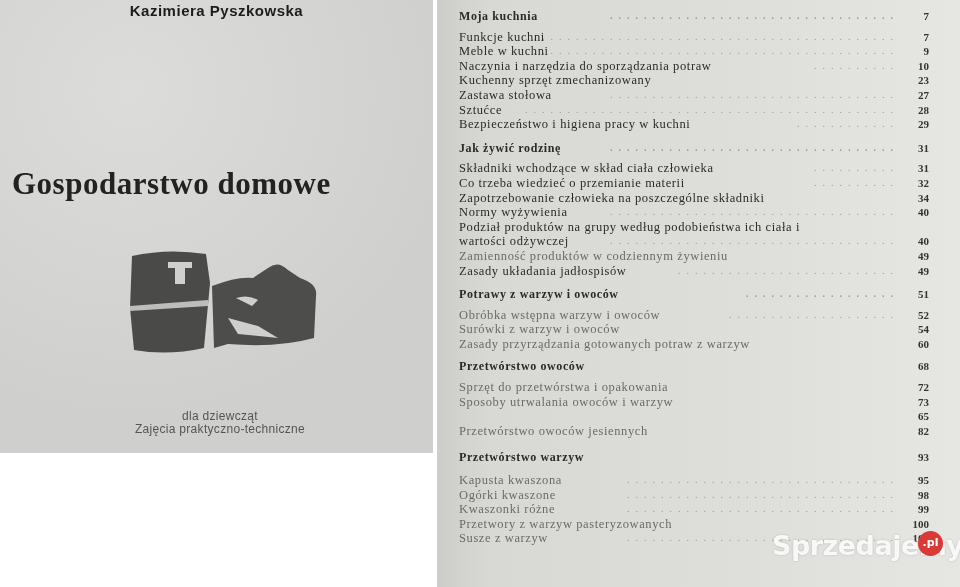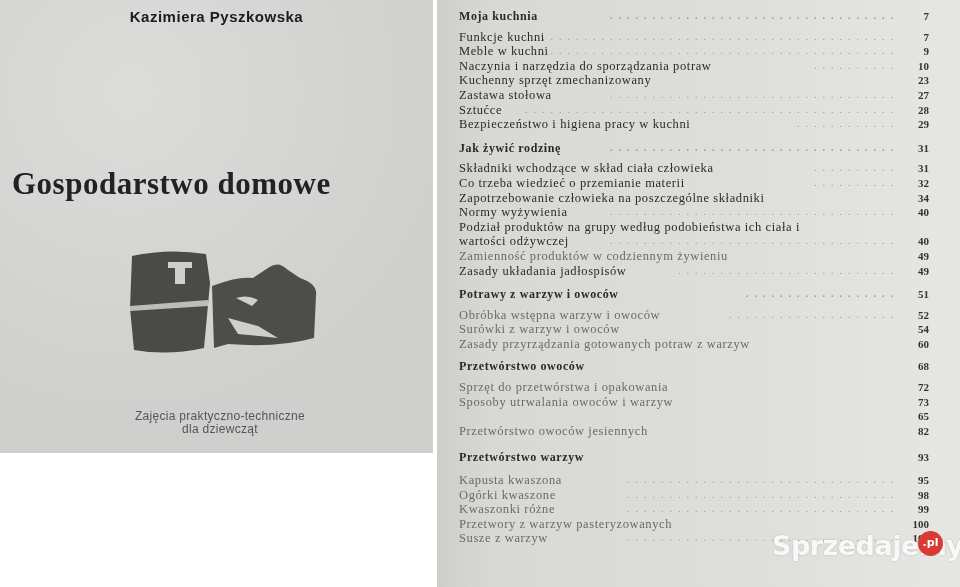--- a/index.html
+++ b/index.html
@@ -3,21 +3,21 @@
 <meta charset="utf-8">
 <style>
   html, body { margin:0; padding:0; }
   body { width:960px; height:587px; background:#ffffff; position:relative; overflow:hidden; }
   .left-page {
     position:absolute; left:0; top:0; width:433px; height:453px;
     background:#d4d4d2;
     background-image: radial-gradient(circle at 30% 20%, #dcdcda 0%, #cfcfcd 70%);
   }
   .author {
-    position:absolute; left:0; width:433px; top:8px; text-align:center;
+    position:absolute; left:0; width:433px; top:2px; text-align:center;
     font-family:"Liberation Sans", sans-serif; font-weight:bold; font-size:15px;
     color:#1c1c1c; letter-spacing:0.5px;
   }
   .title {
     position:absolute; left:12px; top:166px; width:400px;
     font-family:"Liberation Serif", serif; font-weight:bold; font-size:31px;
     color:#222; letter-spacing:0.5px; white-space:nowrap;
   }
   .pots { position:absolute; left:128px; top:248px; width:200px; height:110px; }
   .subtitle {
@@ -63,22 +63,22 @@
   <svg class="pots" viewBox="0 0 200 110">
     <path d="M4 8 Q40 0 78 6 L82 35 L76 100 Q40 108 6 102 L2 60 Z" fill="#4a4a48"></path>
     <rect x="40" y="14" width="24" height="6" fill="#cfcfcd"></rect>
     <rect x="47" y="20" width="10" height="16" fill="#cfcfcd"></rect>
     <path d="M2 58 L80 52 L80 58 L2 63 Z" fill="#bdbdbb"></path>
     <path d="M84 38 Q110 28 125 30 L140 20 Q150 12 160 22 L172 30 Q190 36 188 48 L186 90 Q150 100 100 96 L86 100 Z" fill="#4d4d4b"></path>
     <path d="M108 50 Q120 46 130 52 L124 58 Z" fill="#cfcfcd"></path>
     <path d="M100 70 L130 78 L150 90 L110 86 Z" fill="#cfcfcd"></path>
   </svg>
   <div class="subtitle">
+    <div>dla dziewcząt</div>
     <div>Zajęcia praktyczno-techniczne</div>
-    <div>dla dziewcząt</div>
   </div>
 </div>
 
 <div class="right-page">
   <div class="toc">
 
     <div class="toc-row section"><span class="dots">..................................</span><span class="label">Moja kuchnia</span><span class="page">7</span></div>
     <div style="height:6px"></div>
     <div class="toc-row"><span class="dots">............................................</span><span class="label">Funkcje kuchni</span><span class="page">7</span></div>
     <div class="toc-row"><span class="dots">............................................</span><span class="label">Meble w kuchni</span><span class="page">9</span></div>

